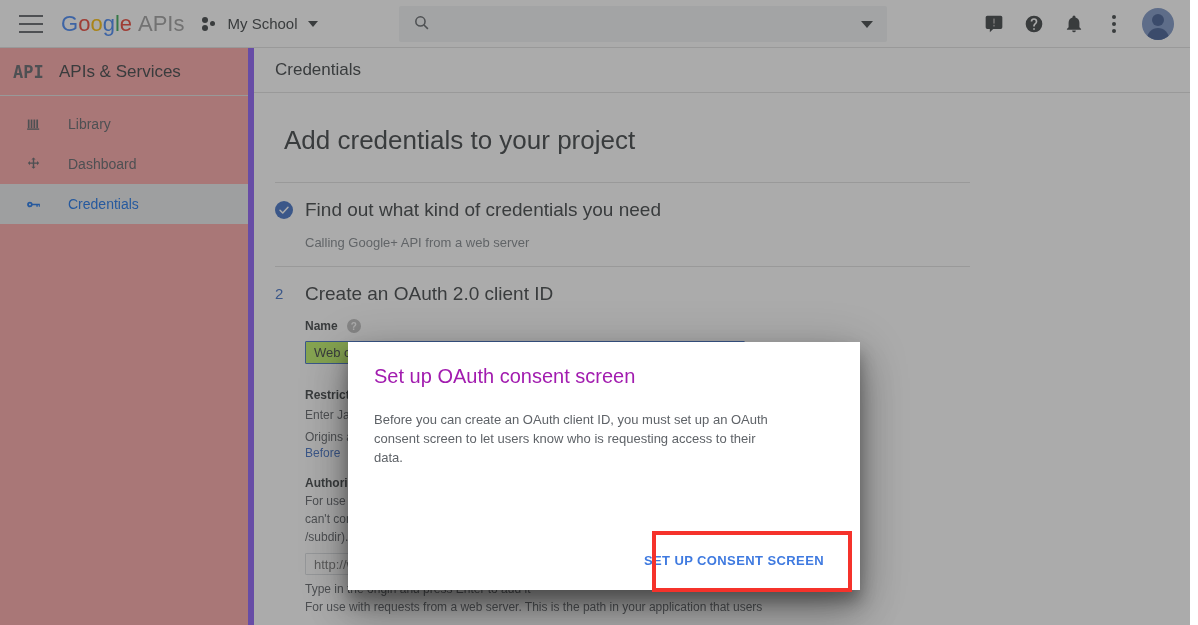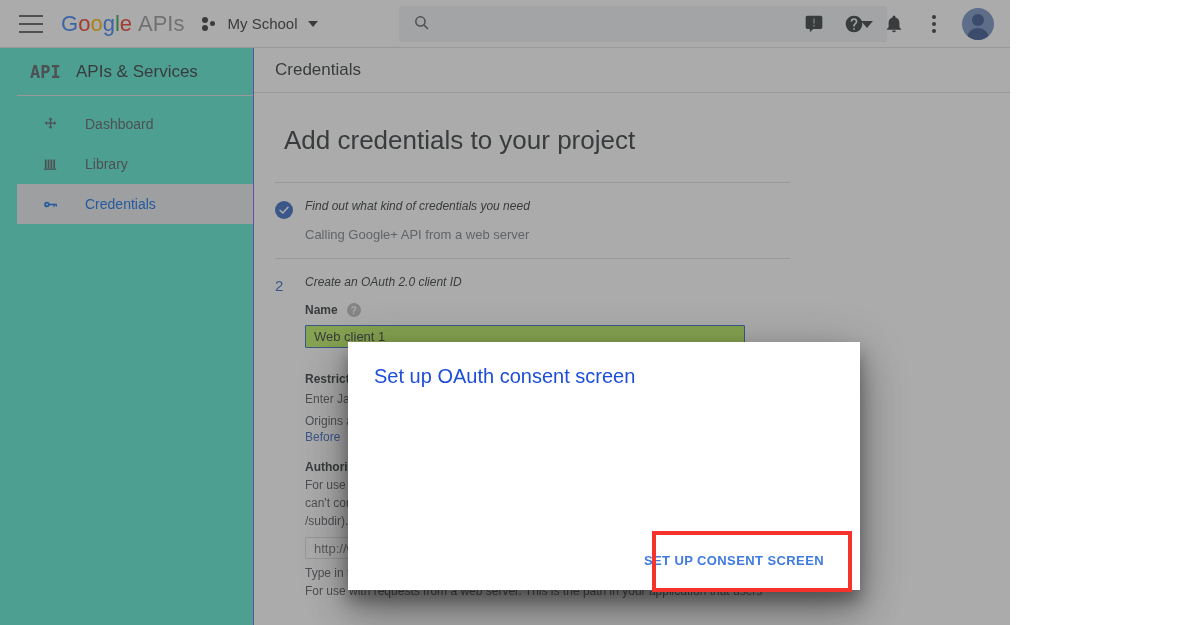--- a/index.html
+++ b/index.html
@@ -3,21 +3,21 @@
 <meta charset="utf-8">
 <style>
   * { box-sizing: border-box; }
   html, body {
     margin: 0; padding: 0;
     width: 1198px; height: 625px;
     overflow: hidden;
     font-family: "Liberation Sans", sans-serif;
     background: #ffffff;
   }
-  #root { position: relative; width: 1010px; height: 625px; overflow: hidden; background:#fff; }
+  #root { position: relative; width: 1190px; height: 625px; overflow: hidden; background:#fff; }
 
   
   #page { position: absolute; inset: 0; background: #ffffff; }
 
   
   .topbar {
     position: absolute; top: 0; left: 0; right: 0; height: 48px;
     background: #ffffff;
     border-bottom: 1px solid #e0e0e0;
     display: flex; align-items: center;
@@ -54,22 +54,22 @@
            color:#3c4043; cursor:pointer; }
   .kebab { width:40px; height:40px; display:flex; flex-direction:column; align-items:center;
            justify-content:center; cursor:pointer; }
   .kebab b { width:4px;height:4px;background:#3c4043;border-radius:50%; margin:1.5px 0; display:block; }
   .avatar { width:32px;height:32px;border-radius:50%; background:#7b94c4; margin-left:8px; margin-right:6px;
             position:relative; overflow:hidden; cursor:pointer; }
   .avatar .head { position:absolute; width:12px;height:12px;border-radius:50%; background:#3f5b91; left:10px; top:6px;}
   .avatar .body { position:absolute; width:22px;height:12px;border-radius:11px 11px 0 0; background:#3f5b91; left:5px; top:20px;}
 
   
-  .sidenav { position:absolute; left:0; top:48px; width:254px; bottom:0; background:#5eead4;
-             border-right:1px solid #8b5cf6;padding-left:17px; }
+  .sidenav { position:absolute; left:0; top:48px; width:254px; bottom:0; background:#fca5a5;
+             border-right:6px solid #8b5cf6; }
   .nav-header { height: 48px; display:flex; align-items:center; border-bottom:1px solid #e0e0e0; }
   .api-logo { margin-left: 13px; width: 38px; font-family:"DejaVu Sans Mono", monospace;
               font-weight:bold; font-size:17px; color:#5f6368; letter-spacing:0px; }
   .nav-header-title { font-size:17px; color:#3c4043; margin-left: 8px; }
 
   .nav-items { padding-top: 8px; }
   .nav-item { height:40px; display:flex; align-items:center; cursor:pointer; color:#5f6368; }
   .nav-item .ni-ico { width: 24px; margin-left: 21px; display:flex; align-items:center; justify-content:center; }
   .nav-item .ni-label { font-size:14px; margin-left: 23px; }
   .nav-item.selected { background:#e8eaed; }
@@ -85,21 +85,21 @@
   .page-title { font-size:26px; color:#3c4043; margin: 32px 0 0 30px; font-weight:normal; }
   .rule { height:1px; background:#e0e0e0; margin-left:21px; margin-right:220px; }
   .rule.r1 { margin-top: 26px; }
 
   .step { display:flex; padding: 16px 0 16px 0; margin-left:21px; margin-right:220px; }
   .step-marker { width: 30px; flex:0 0 30px; display:flex; justify-content:flex-start; padding-top:2px; }
   .check-circle { width:18px;height:18px;border-radius:50%;background:#3f6fc4; display:flex;
                   align-items:center; justify-content:center; }
   .step-num { color:#3f6fc4; font-size:15px; }
   .step-body { flex:1; }
-  .step-title { font-size:12px; color:#3c4043;font-style:italic; }
+  .step-title { font-size:19px; color:#3c4043; }
   .step-sub { font-size:13px; color:#80868b; margin-top:14px; }
 
   .field-label { font-size:12px; font-weight:bold; color:#3c4043; display:flex; align-items:center; margin-top:14px; }
   .help-dot { width:14px;height:14px;border-radius:50%;background:#bdbdbd;color:#fff;font-size:10px;
               display:inline-flex;align-items:center;justify-content:center; margin-left:9px; }
   .text-input { margin-top:8px; width: 440px; height: 23px; border:1px solid #3f6fc4; background:#bef264;
                 font-family:"Liberation Sans", sans-serif; font-size:13px; color:#3c4043; padding: 0 8px;
                 outline:none; border-radius:1px; }
   .sect-title { font-size:12px; font-weight:bold; color:#3c4043; margin-top:24px; }
   .sect-desc { font-size:12px; color:#5f6368; margin-top:6px; }
@@ -114,21 +114,21 @@
 
   
   .scrim { position:absolute; inset:0; background: rgba(55,55,55,0.42); }
 
   
   .modal {
     position:absolute; left: 348px; top: 342px; width: 512px; height: 248px;
     background:#ffffff;
     box-shadow: 0 11px 15px rgba(0,0,0,0.30), 0 9px 46px rgba(0,0,0,0.22), 0 24px 38px rgba(0,0,0,0.24);
   }
-  .modal-title { font-size:20px; color:#1d4ed8; margin: 23px 0 0 26px; }
+  .modal-title { font-size:20px; color:#a21caf; margin: 23px 0 0 26px; }
   .modal-p { font-size:13px; color:#5f6368; line-height:19px; margin: 22px 26px 0 26px; width: 412px; }
   .modal-p.p2 { margin-top: 27px; }
   .modal-actions { position:absolute; left:0; right:0; bottom: 0; height: 60px;
                    display:flex; align-items:center; justify-content:flex-end; padding-right: 10px; }
   .mbtn { font-size:13px; font-weight:bold; color:#3f7ae0; letter-spacing:0.4px;
           background:none; border:none; cursor:pointer; padding: 10px 14px;
           font-family:"Liberation Sans", sans-serif; }
   .mbtn.primary { margin-left: 4px; margin-right: 12px; }
 
   
@@ -207,37 +207,37 @@
     <div class="sidenav">
       <div class="nav-header">
         <span class="api-logo">API</span>
         <span class="nav-header-title">APIs &amp; Services</span>
       </div>
       <div class="nav-items">
 
         <div class="nav-item">
           <span class="ni-ico">
             <svg width="17" height="17" viewBox="0 0 24 24" fill="currentColor">
-              <path d="M12 2l3 3h-2v4h4V7l3 3-3 3v-2h-4v4h2l-3 3-3-3h2v-4H7v2l-3-3 3-3v2h4V5H9l3-3z"></path>
-            </svg>
-          </span>
-          <span class="ni-label">Dashboard</span>
-        </div>
-
-        <div class="nav-item">
-          <span class="ni-ico">
-            <svg width="17" height="17" viewBox="0 0 24 24" fill="currentColor">
               <rect x="4" y="5" width="2.4" height="12"></rect>
                 <rect x="8" y="5" width="2.4" height="12"></rect>
               <rect x="12" y="5" width="2.4" height="12"></rect>
                 <rect x="16" y="5" width="2.4" height="12"></rect>
               <rect x="3" y="17.5" width="17" height="2"></rect>
             </svg>
           </span>
           <span class="ni-label">Library</span>
+        </div>
+
+        <div class="nav-item">
+          <span class="ni-ico">
+            <svg width="17" height="17" viewBox="0 0 24 24" fill="currentColor">
+              <path d="M12 2l3 3h-2v4h4V7l3 3-3 3v-2h-4v4h2l-3 3-3-3h2v-4H7v2l-3-3 3-3v2h4V5H9l3-3z"></path>
+            </svg>
+          </span>
+          <span class="ni-label">Dashboard</span>
         </div>
 
         <div class="nav-item selected">
           <span class="ni-ico">
             <svg width="17" height="17" viewBox="0 0 24 24" fill="currentColor">
               <path d="M7 8a4 4 0 100 8 4 4 0 003.87-3h5.13v2h2v-2h1.5v2H21v-4h-10.13A4 4 0 007 8zm0 2.6a1.4 1.4 0 110 2.8 1.4 1.4 0 010-2.8z"></path>
             </svg>
           </span>
           <span class="ni-label">Credentials</span>
         </div>
@@ -306,20 +306,21 @@
         </div>
 
       </div>
     </div>
   </div>
 
   <div class="scrim"></div>
 
   <div class="modal">
     <div class="modal-title">Set up OAuth consent screen</div>
+    <div class="modal-p">Before you can create an OAuth client ID, you must set up an OAuth consent screen to let users know who is requesting access to their data.</div>
     <div class="modal-actions">
       <button class="mbtn primary">SET UP CONSENT SCREEN</button>
     </div>
   </div>
 
   <div class="redbox"></div>
 
 </div>
 
 </body></html>

